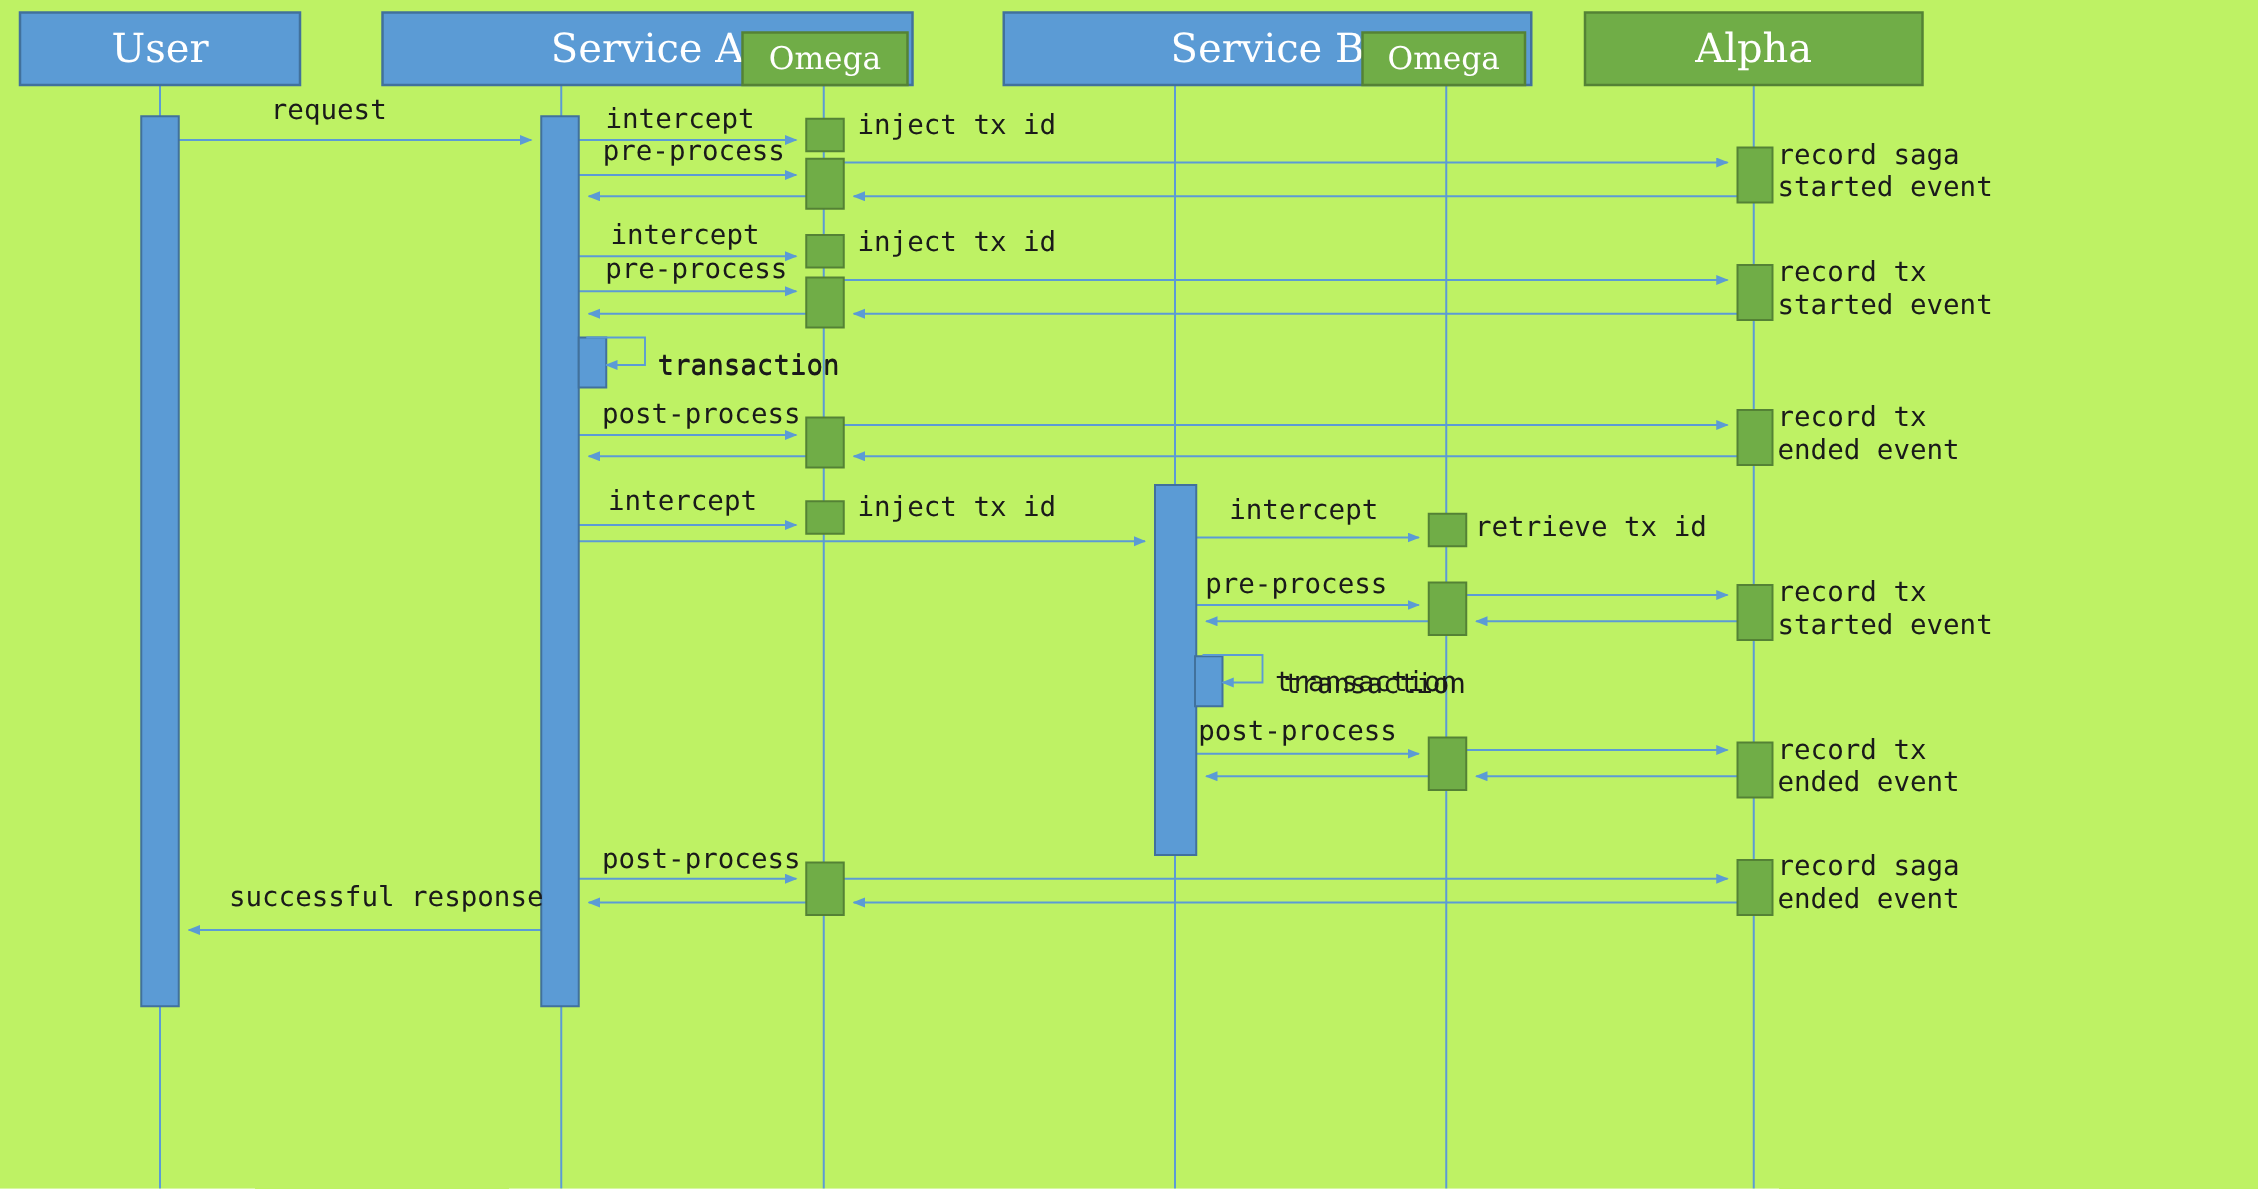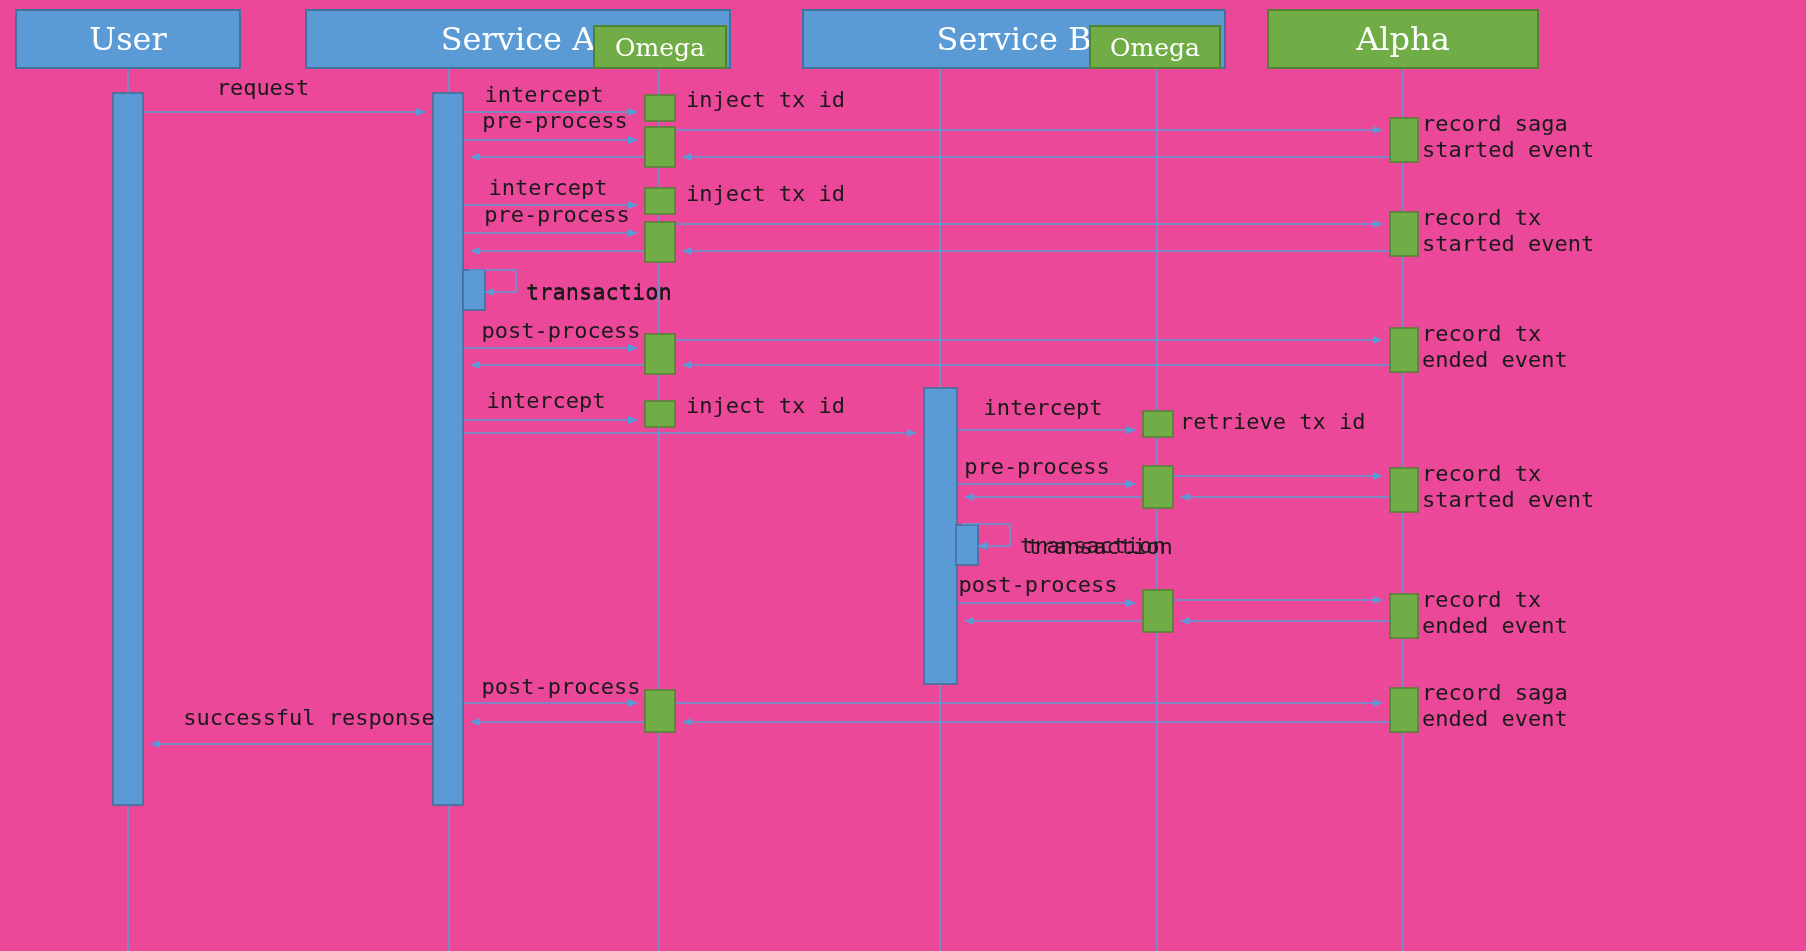--- a/index.html
+++ b/index.html
@@ -7,21 +7,21 @@
     padding: 0;
     background: #ffffff;
   }
   body {
     font-family: "DejaVu Sans Mono", "Liberation Mono", monospace;
   }
   #canvas {
     position: relative;
     width: 1806px;
     height: 951px;
-    background: #ec4899;
+    background: #bef264;
     overflow: hidden;
   }
   svg.diagram {
     position: absolute;
     left: 0;
     top: 0;
     width: 1806px;
     height: 951px;
   }
   .participant-label {

